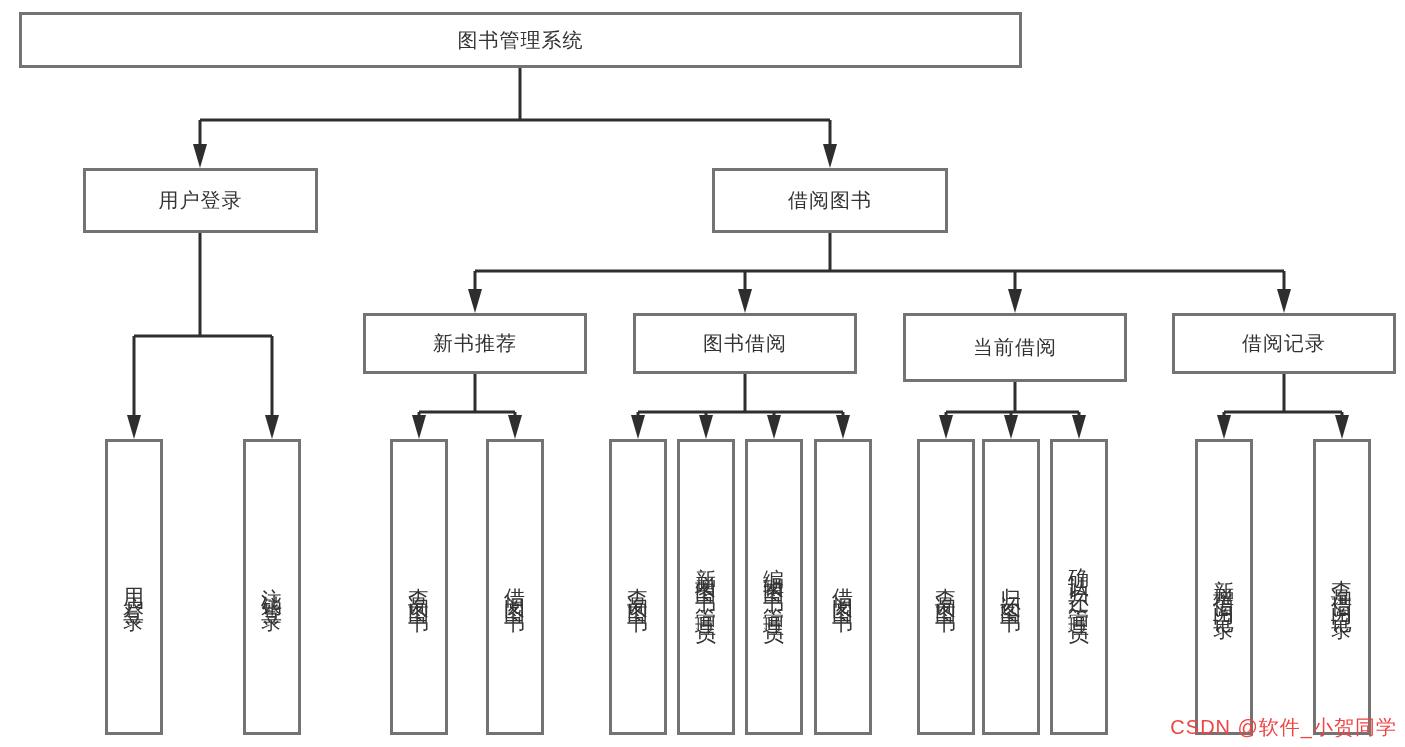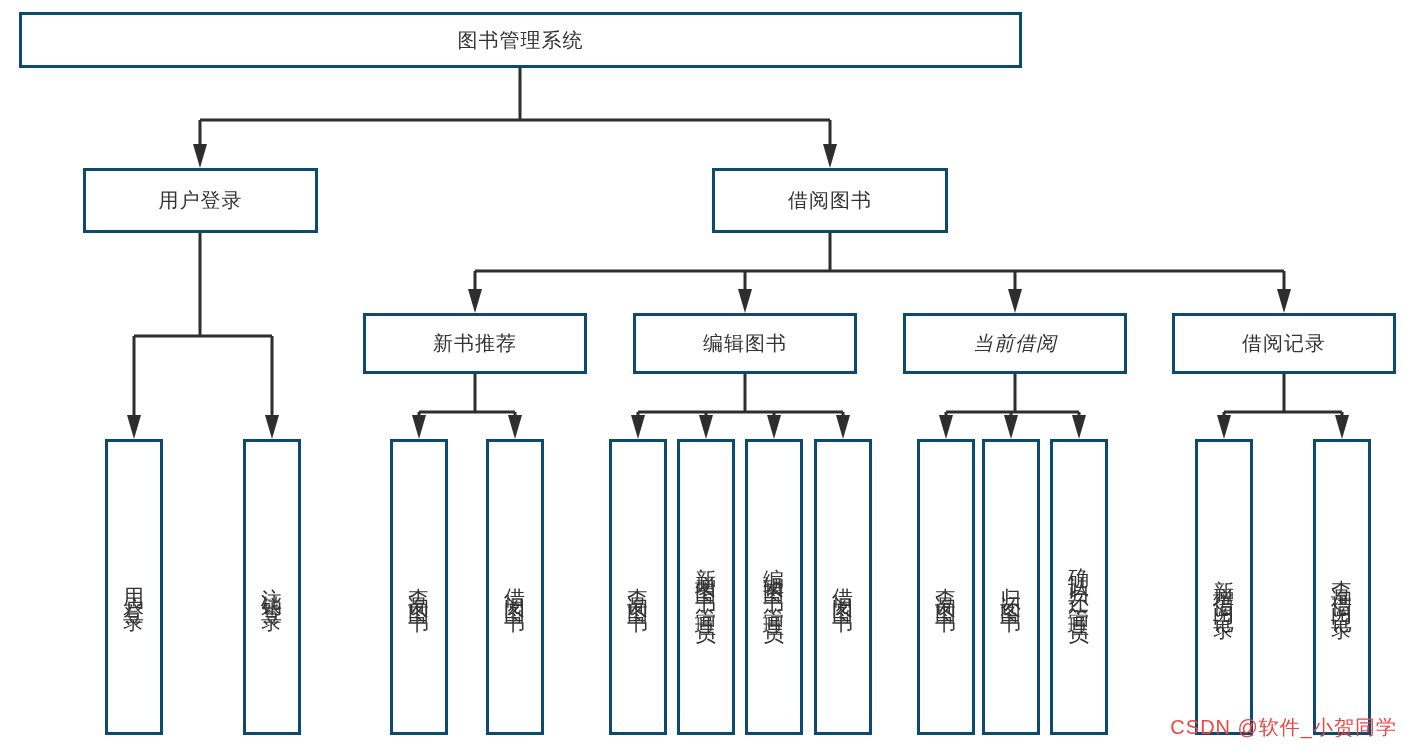--- a/index.html
+++ b/index.html
@@ -7,21 +7,21 @@
     position:relative;
     width:1405px;height:747px;
     background:#ffffff;
     font-family:"Liberation Sans","DejaVu Sans",sans-serif;
     overflow:hidden;
   }
   #wires{position:absolute;left:0;top:0;z-index:1;}
   .node{
     position:absolute;
     box-sizing:border-box;
-    border:3px solid #0c4a6e;
+    border:3px solid #737373;
     background:#ffffff;
     display:flex;align-items:center;justify-content:center;
     color:#333333;
     font-size:20px;
     z-index:2;
   }
   .hnode{letter-spacing:1px;}
   .vnode span{
     writing-mode:vertical-rl;
     text-orientation:mixed;
@@ -91,23 +91,23 @@
     <span>用户登录</span>
   </div>
   <div class="node hnode" style="left:712px;top:168px;width:236px;height:65px;">
     <span>借阅图书</span>
   </div>
 
   <div class="node hnode" style="left:363px;top:313px;width:224px;height:61px;">
     <span>新书推荐</span>
   </div>
   <div class="node hnode" style="left:633px;top:313px;width:224px;height:61px;">
-    <span>编辑图书</span>
+    <span>图书借阅</span>
   </div>
-  <div class="node hnode" style="left:903px;top:313px;width:224px;height:61px;font-style:italic;">
+  <div class="node hnode" style="left:903px;top:313px;width:224px;height:69px;">
     <span>当前借阅</span>
   </div>
   <div class="node hnode" style="left:1172px;top:313px;width:224px;height:61px;">
     <span>借阅记录</span>
   </div>
 
   <div class="node vnode" style="left:105px;top:439px;width:58px;height:296px;">
     <span>用户登录</span>
   </div>
   <div class="node vnode" style="left:243px;top:439px;width:58px;height:296px;">

